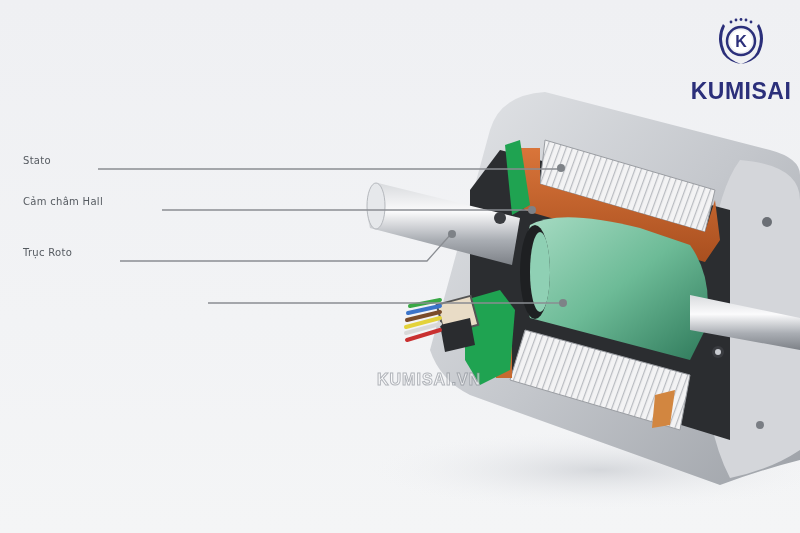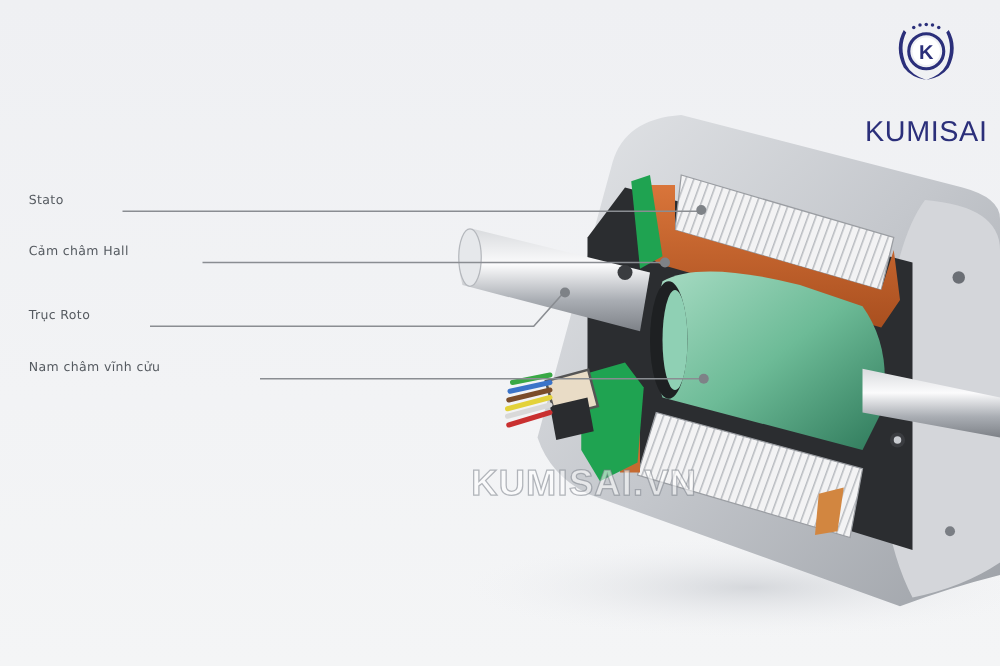--- a/index.html
+++ b/index.html
@@ -1,22 +1,22 @@
 <!DOCTYPE html>
 <html><head>
 <meta charset="utf-8">
 <style>
   html, body { margin:0; padding:0; }
   body { width:800px; height:533px; overflow:hidden; background:#f0f1f4; font-family:"DejaVu Sans", sans-serif; }
   .stage { position:relative; width:800px; height:533px; background:linear-gradient(180deg,#eff0f3 0%,#f2f3f5 60%,#f4f5f6 100%); }
   .label { position:absolute; left:23px; font-size:10px; color:#555a60; letter-spacing:0.3px; white-space:nowrap; }
   svg.art { position:absolute; left:0; top:0; }
   .logo { position:absolute; left:686px; top:16px; width:110px; text-align:center; }
-  .logo-text { font-family:"Liberation Sans", sans-serif; font-weight:normal; font-size:23px; color:#2b2f7a; letter-spacing:0.5px; margin-top:20px;text-align:center; }
-  .watermark { position:absolute; left:377px; top:371px; font-family:"Liberation Sans", sans-serif; font-weight:bold; font-size:29px; color:rgba(255,255,255,0.55); -webkit-text-stroke:1px rgba(120,125,135,0.55); letter-spacing:1px; }
+  .logo-text { font-family:"Liberation Sans", sans-serif; font-weight:bold; font-size:23px; color:#2b2f7a; letter-spacing:0.5px; margin-top:6px;text-align:center; }
+  .watermark { position:absolute; left:377px; top:371px; font-family:"Liberation Sans", sans-serif; font-weight:bold; font-size:16px; color:rgba(255,255,255,0.55); -webkit-text-stroke:1px rgba(120,125,135,0.55); letter-spacing:1px; }
 </style>
 </head>
 <body>
 
 <div class="stage">
 
   <svg class="art" width="800" height="533" viewBox="0 0 800 533">
     <defs>
       <linearGradient id="shaft" x1="0" y1="0" x2="0" y2="1">
         <stop offset="0" stop-color="#d9dbde"></stop>
@@ -105,21 +105,20 @@
       <circle cx="561" cy="168" r="4"></circle>
       <circle cx="532" cy="210" r="4"></circle>
       <circle cx="452" cy="234" r="4"></circle>
       <circle cx="563" cy="303" r="4"></circle>
     </g>
   </svg>
 
   <div class="label" style="top:155px">Stato</div>
   <div class="label" style="top:196px">Cảm châm Hall</div>
   <div class="label" style="top:247px">Trục Roto</div>
-  <div class="label" style="top:289px">Nam châm vĩnh cửu</div>
 
   <div class="logo">
     <svg width="60" height="52" viewBox="0 0 60 52">
       <g fill="#2b2f7a">
         <path d="M12 8 Q4 22 12 38 Q18 46 30 48 Q18 44 14 36 Q8 22 14 10 Z"></path>
         <path d="M48 8 Q56 22 48 38 Q42 46 30 48 Q42 44 46 36 Q52 22 46 10 Z"></path>
         <circle cx="20" cy="6" r="1.4"></circle>
           <circle cx="25" cy="4" r="1.4"></circle>
           <circle cx="30" cy="3.5" r="1.4"></circle>
           <circle cx="35" cy="4" r="1.4"></circle>

